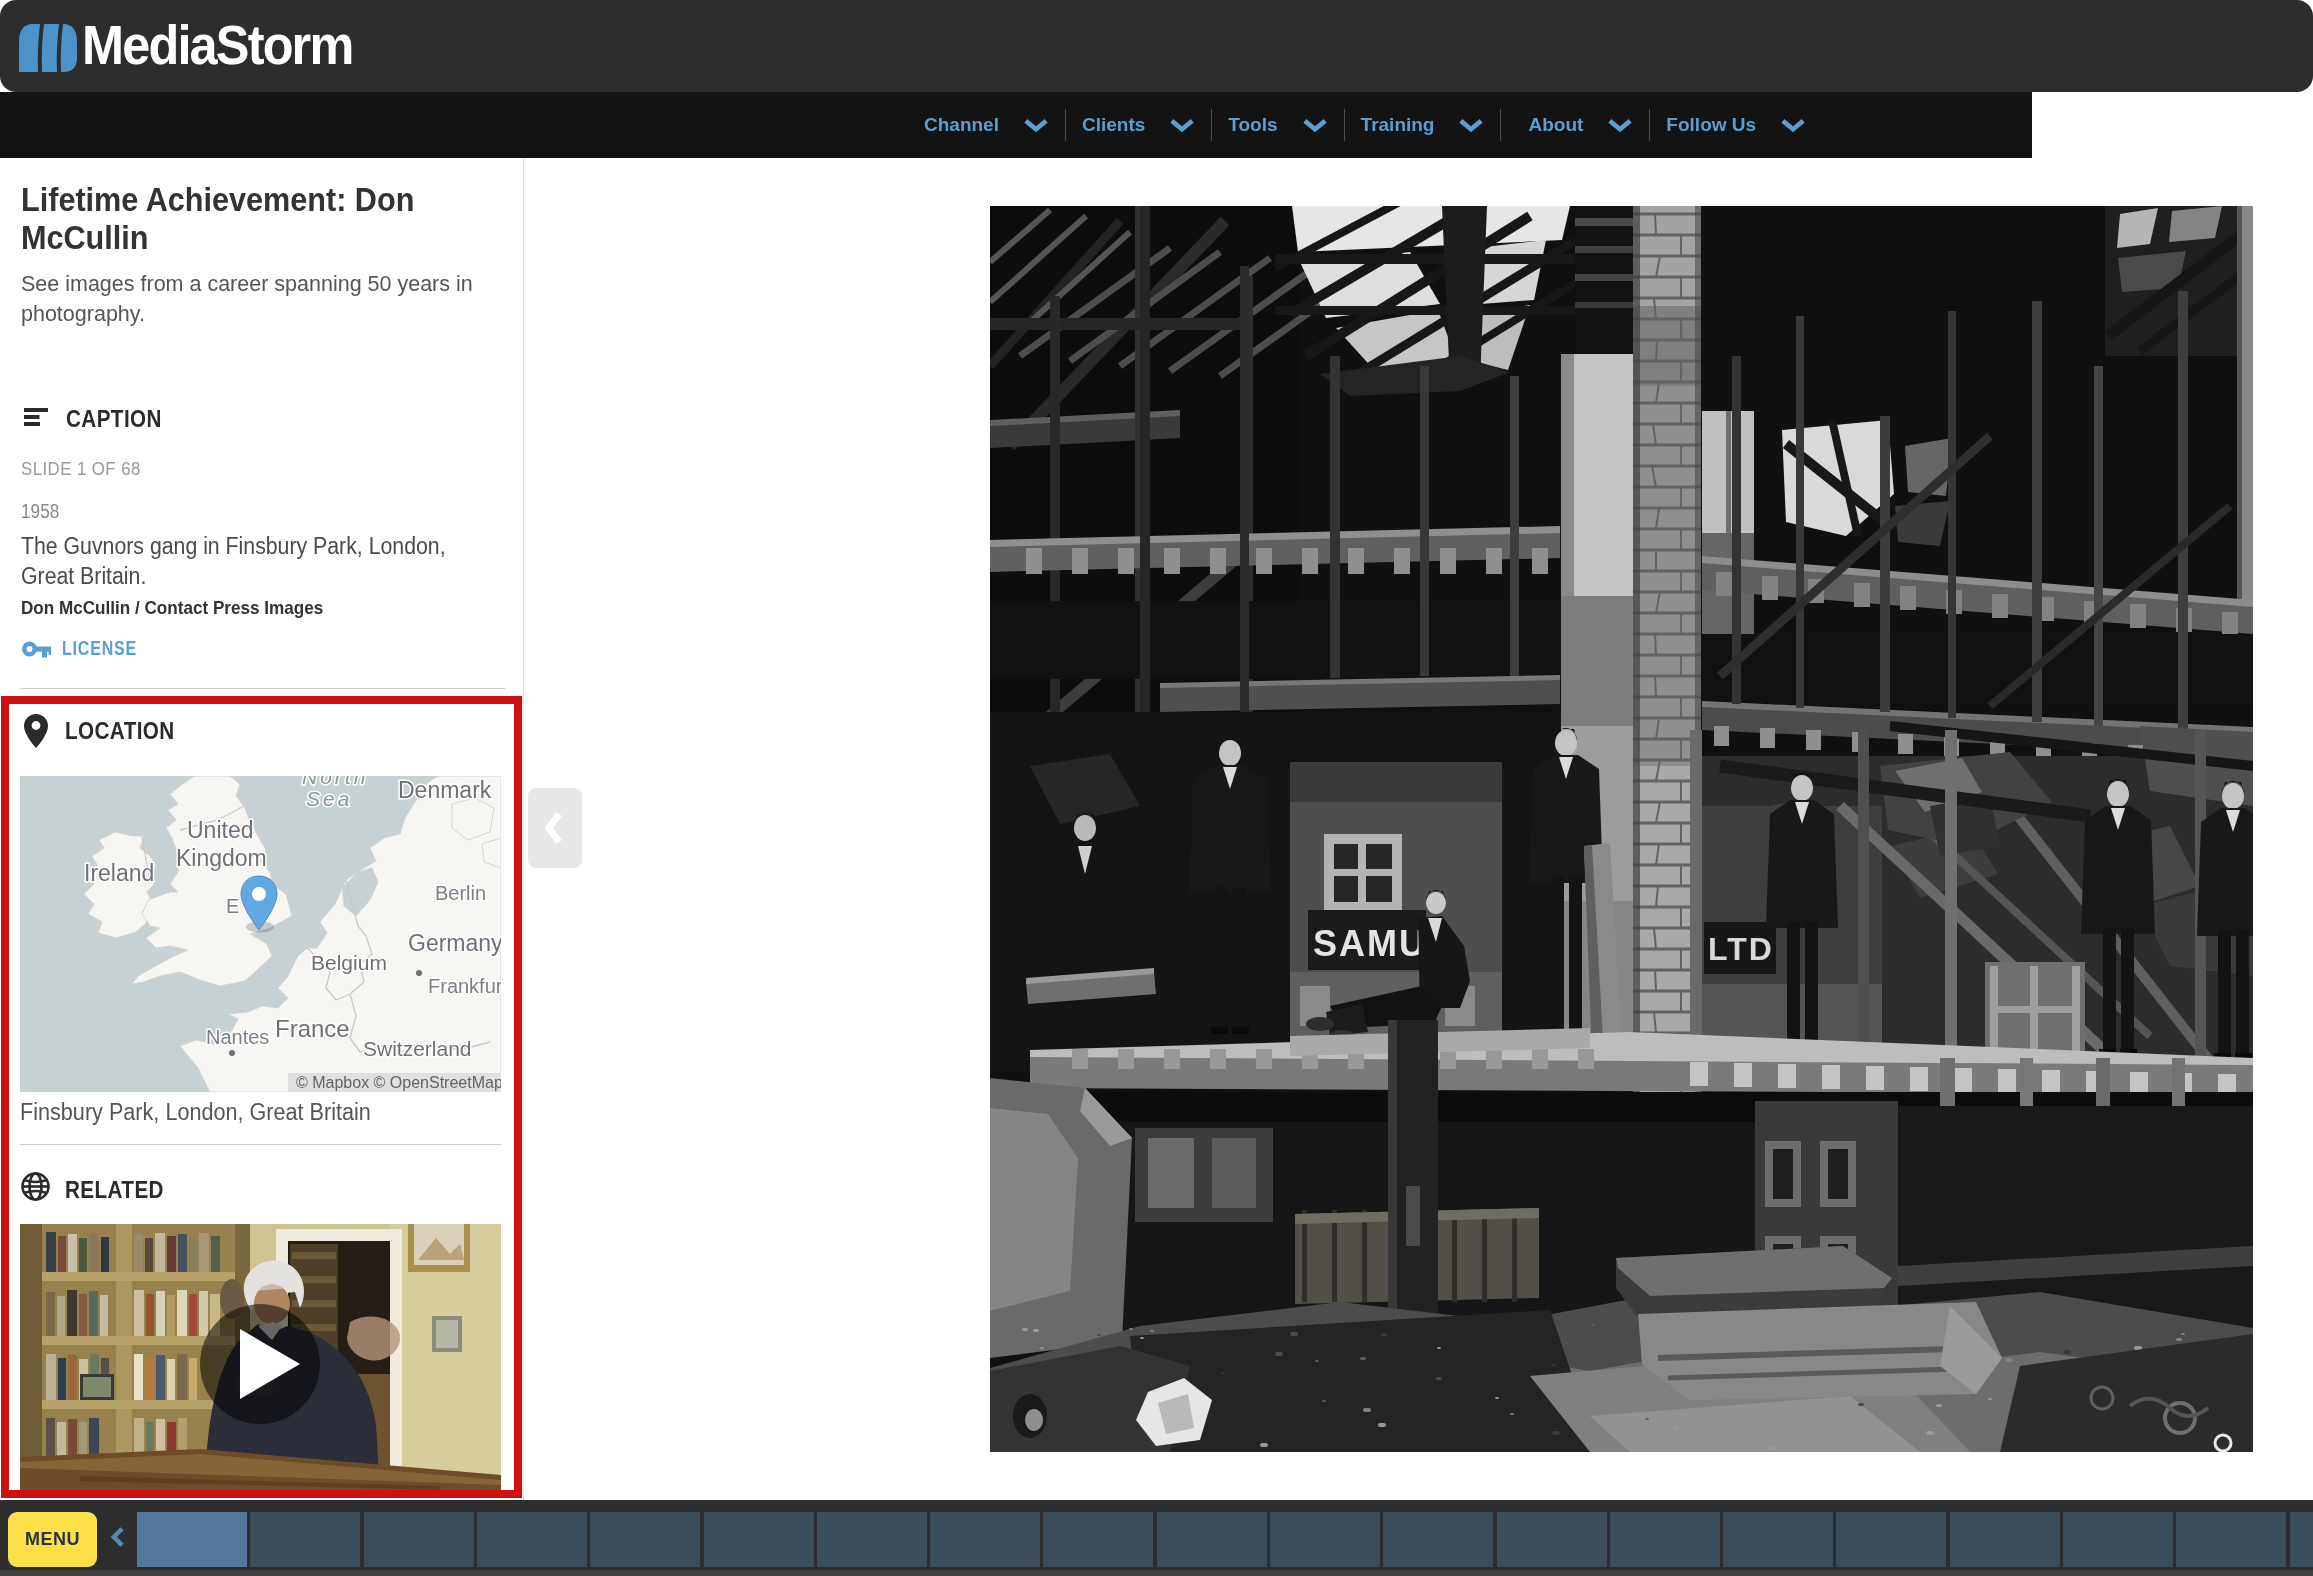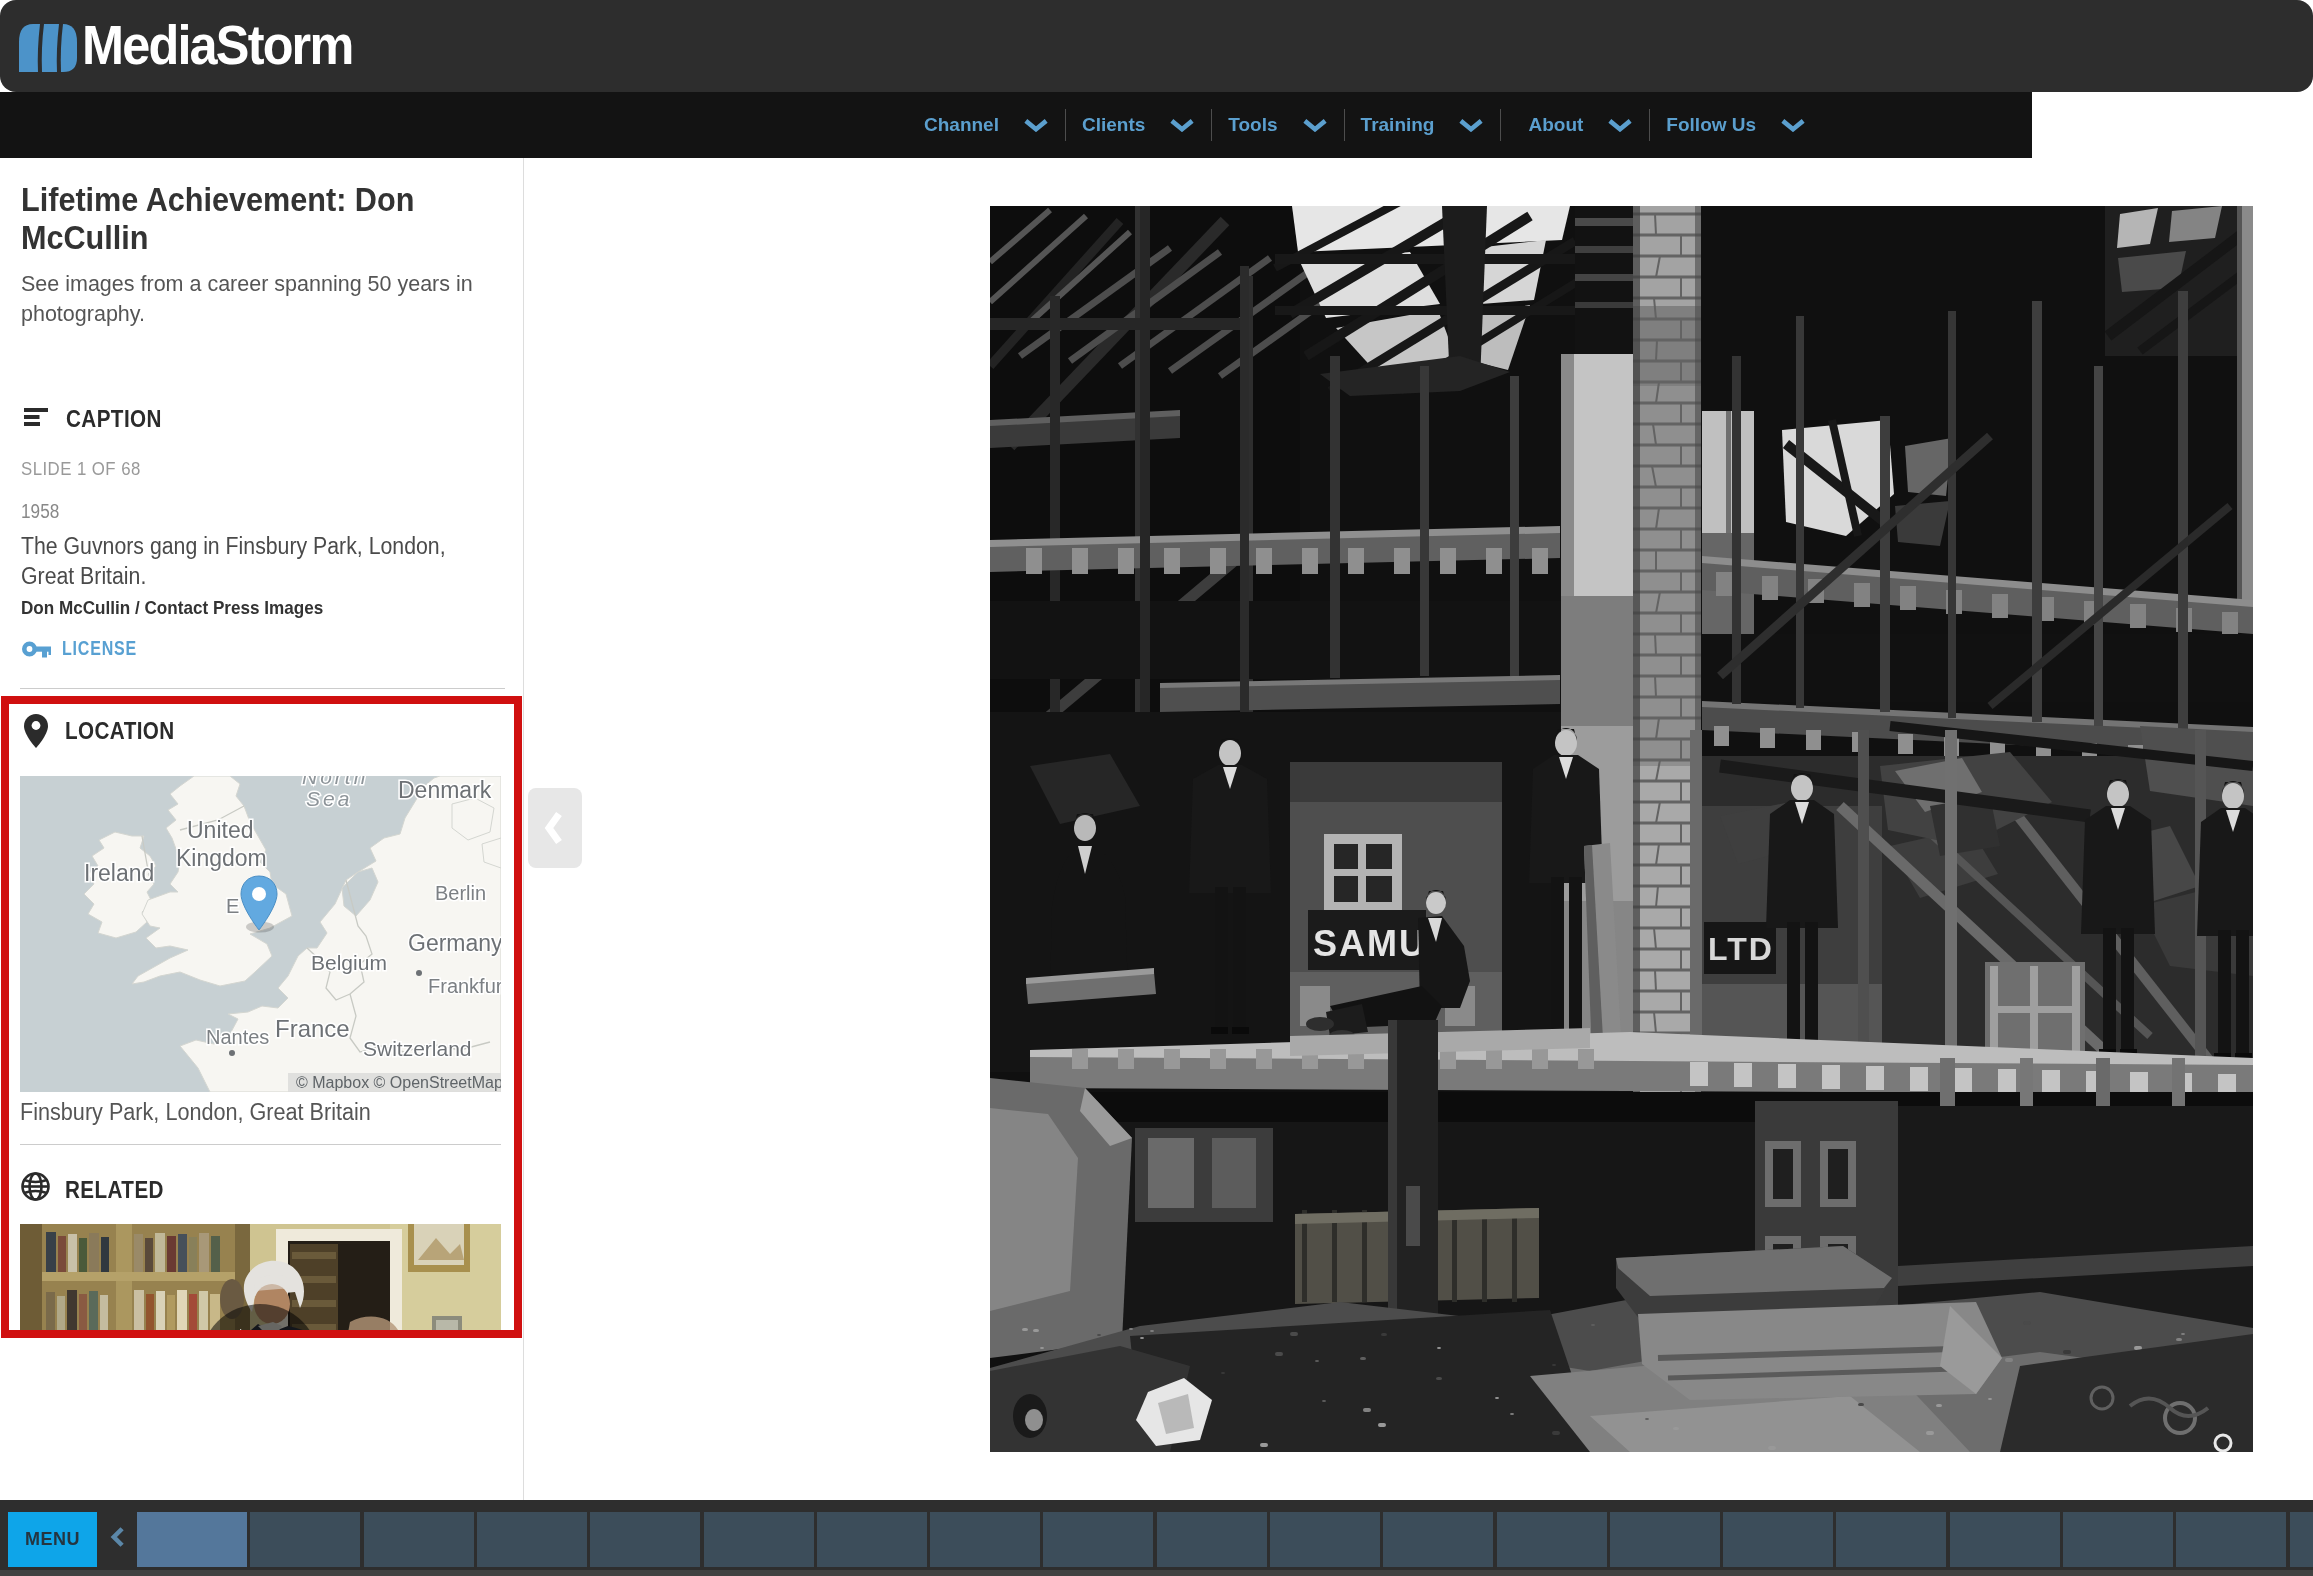--- a/index.html
+++ b/index.html
@@ -14,32 +14,32 @@
   #title{left:21px;top:180px;width:460px;font-size:34px;line-height:38px;font-weight:bold;color:#333;transform:scaleX(0.9);transform-origin:left top;}
   #subt{left:21px;top:269px;width:600px;font-size:21.5px;line-height:30px;color:#555;}
   .sechdr{font-size:24px;font-weight:bold;color:#2b2b2b;letter-spacing:0.5px;transform:scaleX(0.86);transform-origin:left top;}
   #caphdr{left:66px;top:405px;}
   #slideof{left:21px;top:458px;font-size:19px;color:#999;letter-spacing:0.5px;transform:scaleX(0.885);transform-origin:left top;}
   #year{left:21px;top:500px;font-size:20px;color:#888;transform:scaleX(0.86);transform-origin:left top;}
   #captext{left:21px;top:531px;width:600px;font-size:23px;line-height:30px;color:#4a4a4a;transform:scaleX(0.925);transform-origin:left top;}
   #credit{left:21px;top:597px;font-size:19px;font-weight:bold;color:#333;transform:scaleX(0.9);transform-origin:left top;}
   #license{left:62px;top:637px;font-size:20px;font-weight:bold;color:#58a0d2;letter-spacing:1px;transform:scaleX(0.8);transform-origin:left top;}
   #hr1{left:20px;top:688px;width:485px;height:1px;background:#ccc;}
-  #redbox{left:1px;top:696px;width:521px;height:642px;border:8px solid #d01010;box-sizing:border-box;overflow:hidden;background:#fff;padding-left:20px;}
+  #redbox{left:1px;top:696px;width:521px;height:802px;border:8px solid #d01010;box-sizing:border-box;overflow:hidden;background:#fff;padding-left:20px;}
   #lochdr{left:56px;top:13px;}
   #locname{left:11px;top:395px;font-size:23px;color:#555;transform:scaleX(0.94);transform-origin:left top;}
   #hr2{left:11px;top:440px;width:481px;height:1px;background:#ccc;}
   #relhdr{left:56px;top:472px;}
   #mapwrap{left:11px;top:72px;width:481px;height:316px;}
   #thumbwrap{left:11px;top:520px;width:481px;height:270px;}
   #collapse{left:528px;top:788px;width:54px;height:80px;background:#e7e7e7;border-radius:8px;}
   #photo{left:990px;top:206px;width:1263px;height:1246px;}
   #botbar{left:0;top:1500px;width:2313px;height:70px;background:#2e2e2e;}
   #botstrip{left:0;top:1570px;width:2313px;height:6px;background:#414141;}
-  #menubtn{left:8px;top:12px;width:89px;height:55px;background:#0ea5e9;color:#253540;font-size:18px;font-weight:bold;display:flex;align-items:center;justify-content:center;letter-spacing:0.5px;}
+  #menubtn{left:8px;top:12px;width:89px;height:55px;background:#fde047;color:#253540;font-size:18px;font-weight:bold;display:flex;align-items:center;justify-content:center;letter-spacing:0.5px;border-radius:9px;}
   .fthumb{position:absolute;top:12px;height:55px;width:110px;background:#3c4d5a;}
 </style>
 </head>
 <body>
 <div id="hdr" class="abs">
   <svg class="abs" style="left:19px;top:20px" width="58" height="52" viewBox="0 0 58 52">
     <path d="M0,52 L0,22 Q0,4 14,4 L21,4 Q18,30 19,52 Z" fill="#4c93c9"></path>
     <path d="M23,52 Q22,28 25,4 L40,4 Q37,30 38,52 Z" fill="#4c93c9"></path>
     <path d="M42,52 Q41,28 44,4 L44,4 Q58,4 58,22 L58,38 Q58,52 44,52 Z" fill="#4c93c9"></path>
   </svg>

